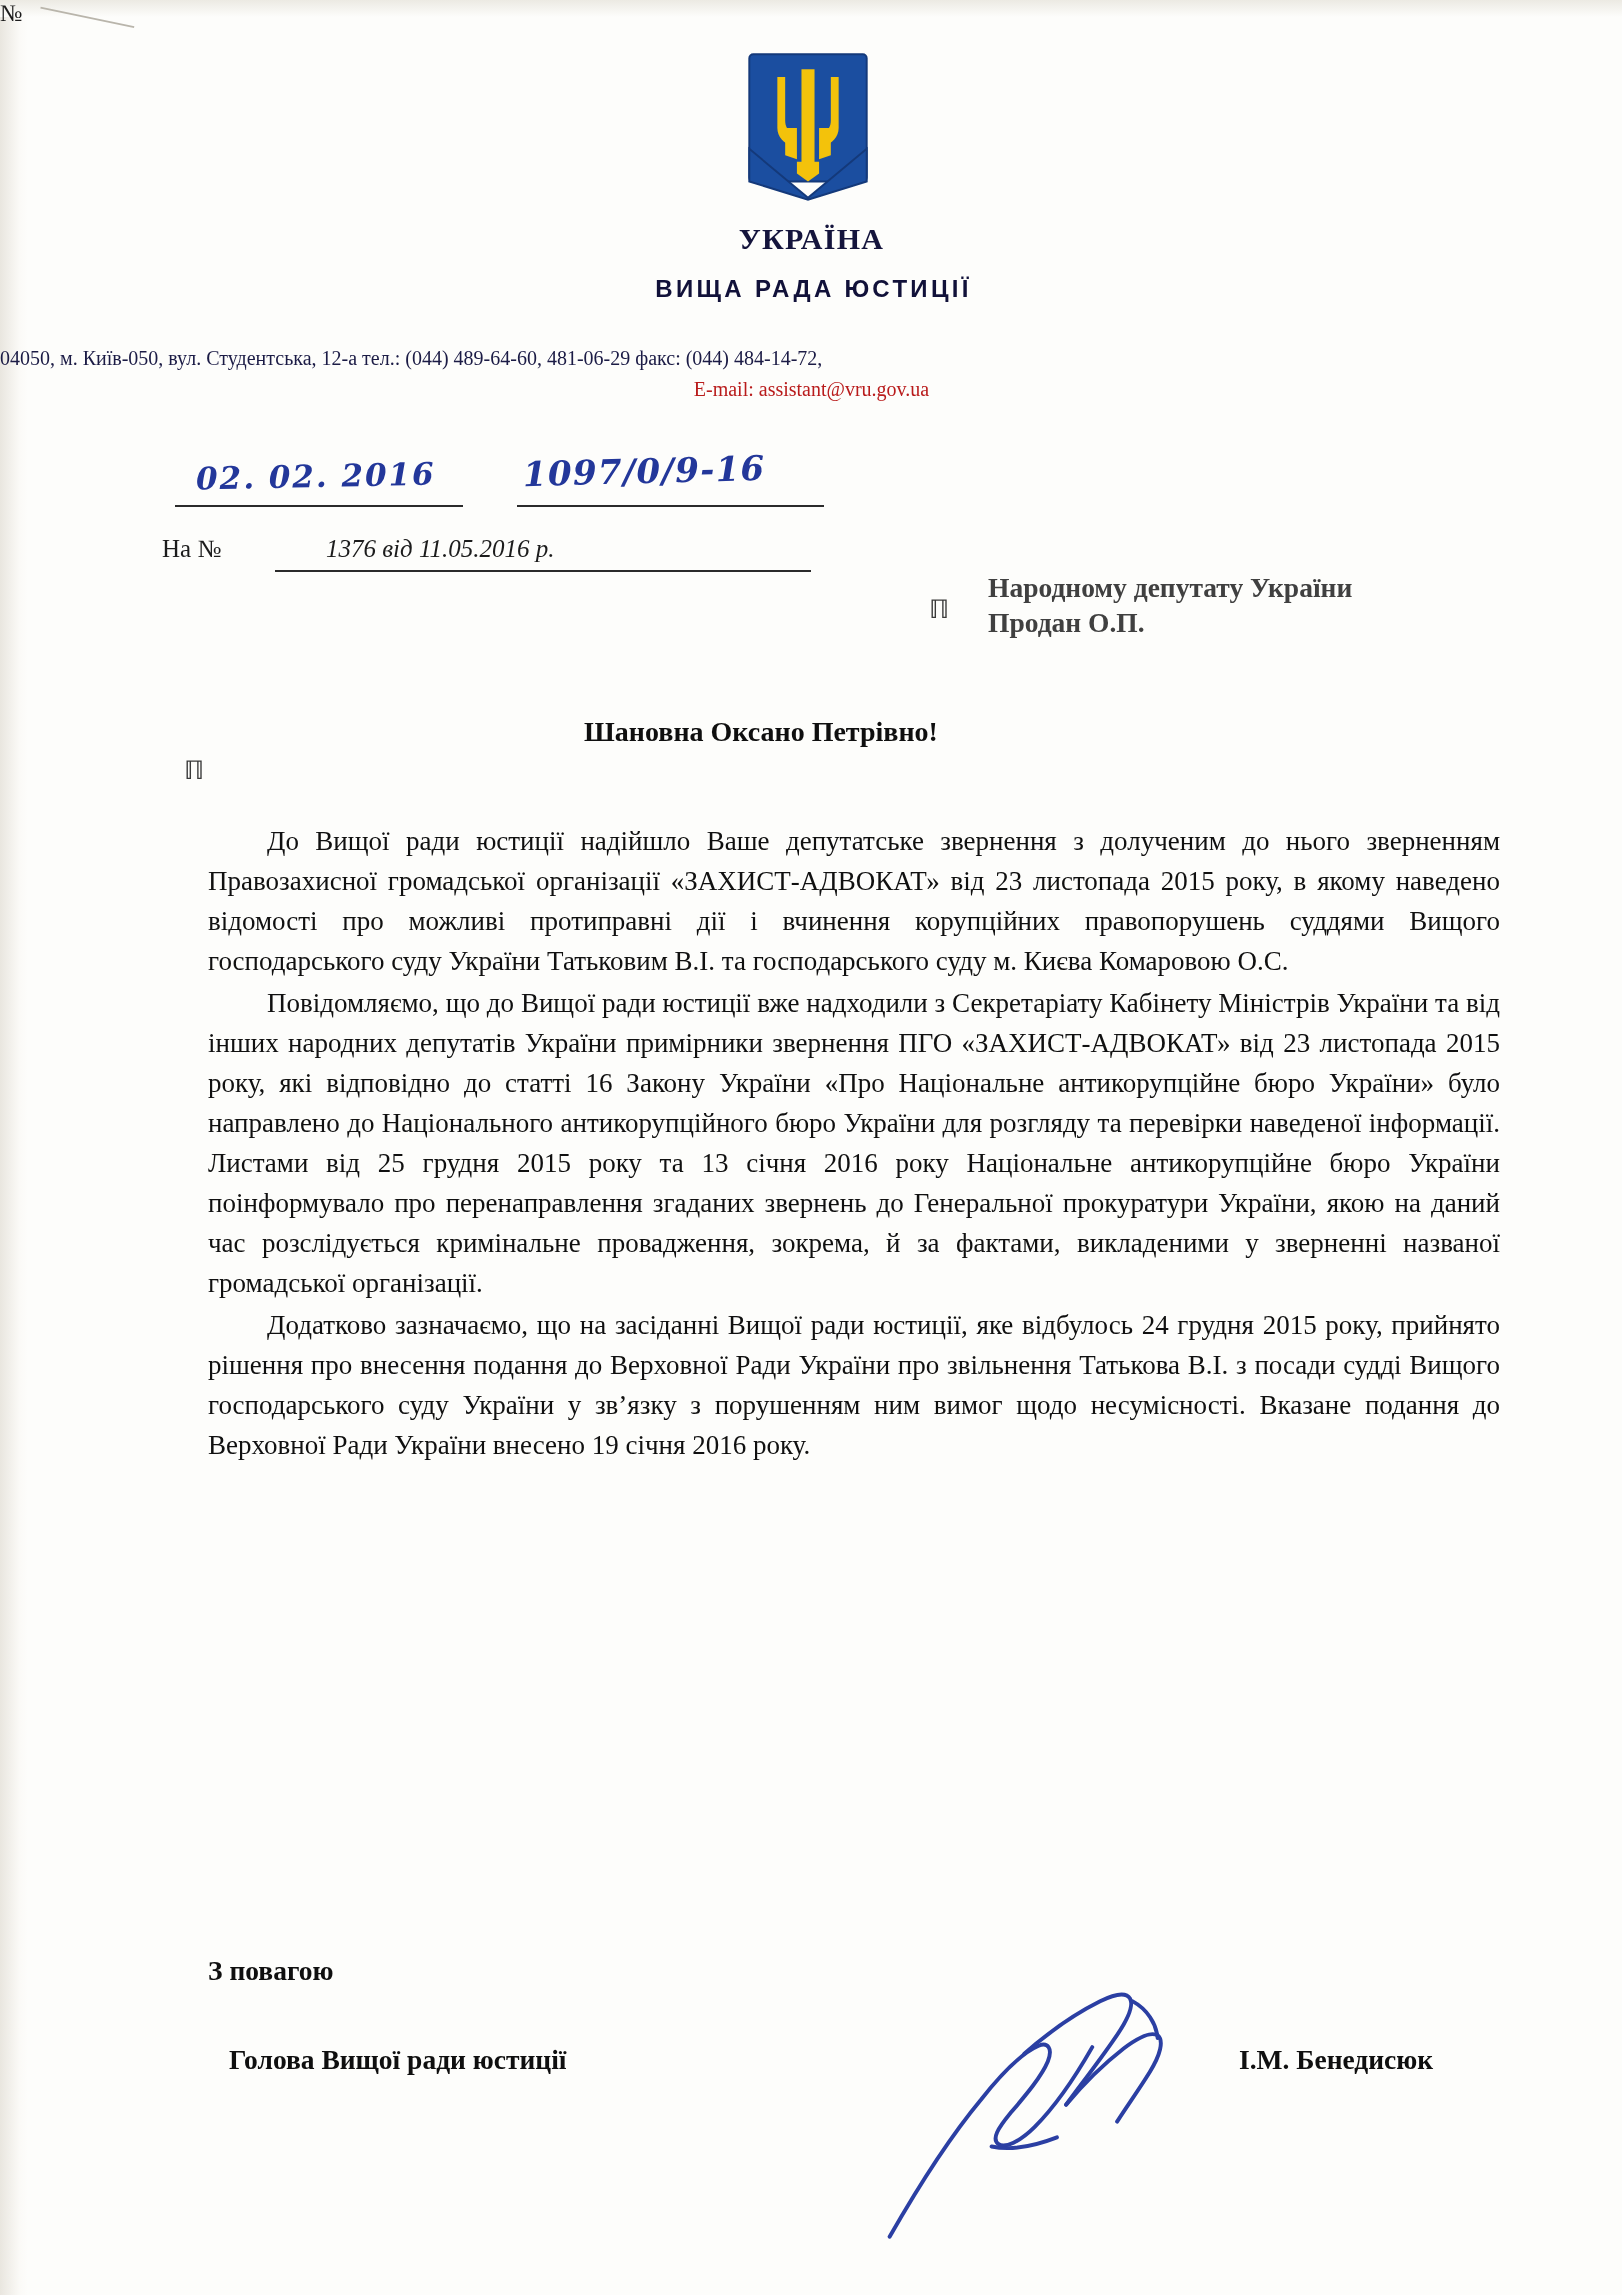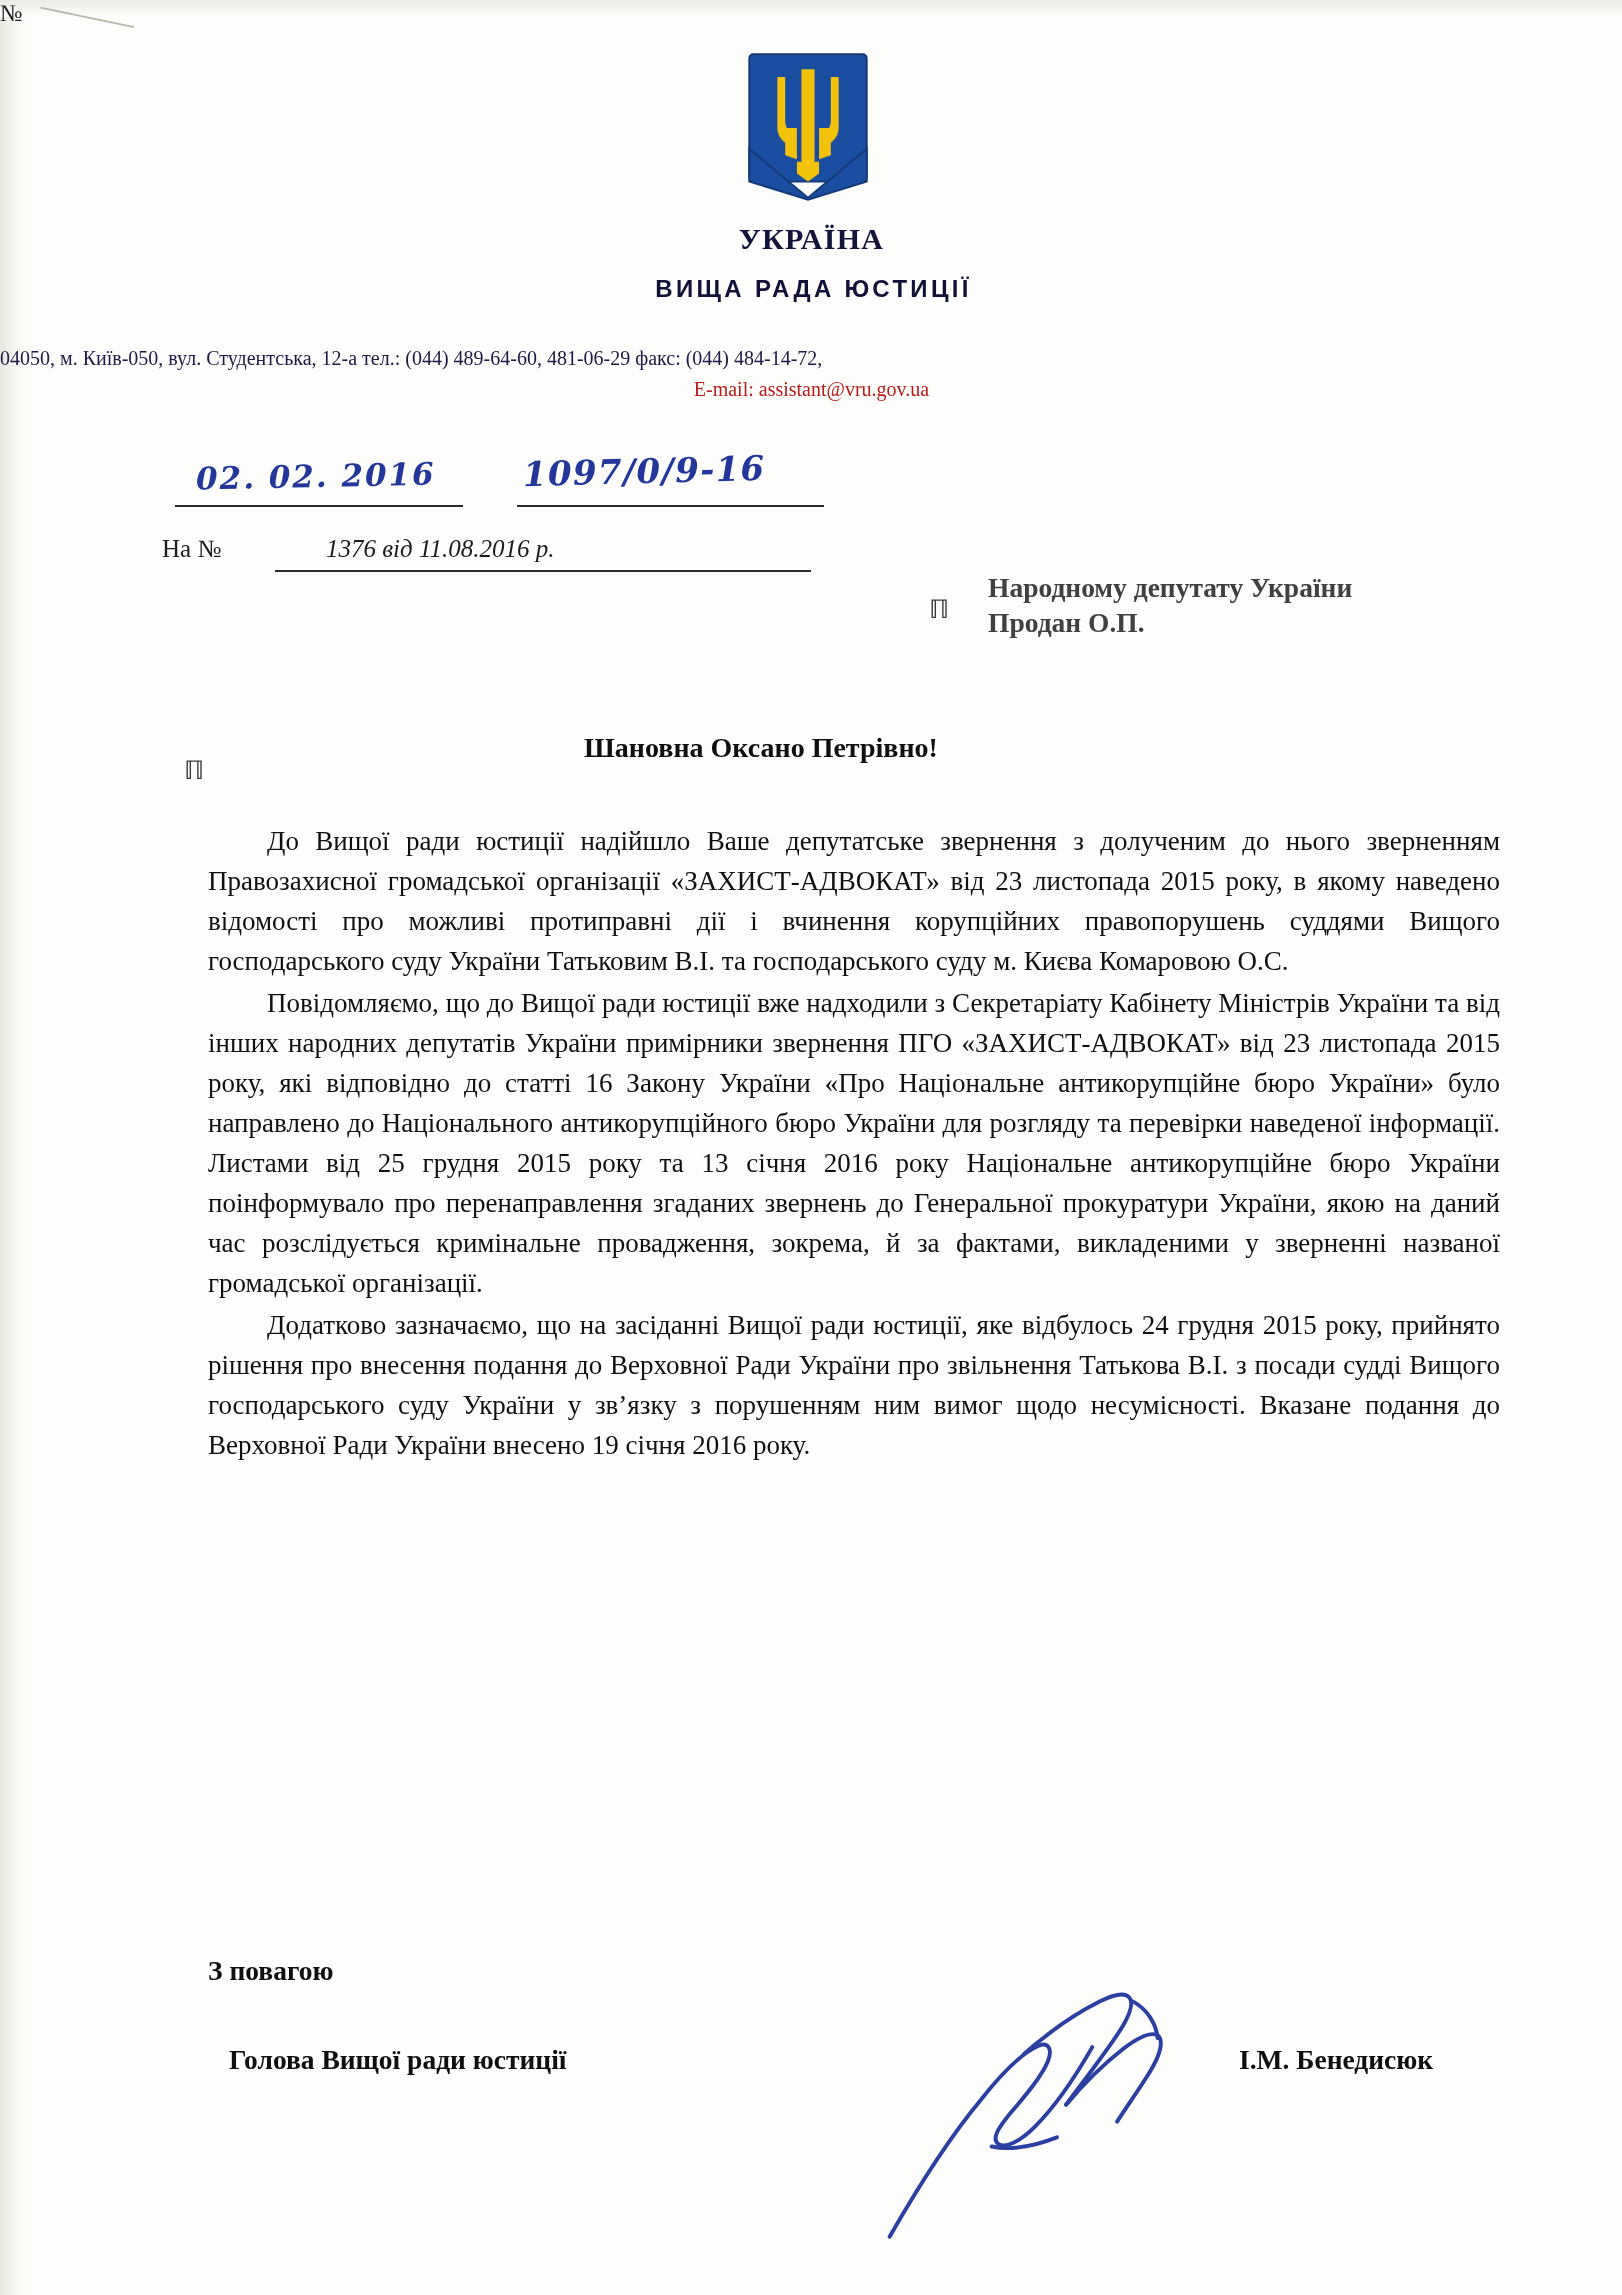--- a/index.html
+++ b/index.html
@@ -185,21 +185,21 @@
     font-size: 27.5px;
     font-weight: bold;
     line-height: 1.28;
     color: #404040;
   }
 
   
   .salutation {
     position: absolute;
     left: 0;
-    top: 732px;
+    top: 716px;
     width: 1522px;
     text-align: center;
     font-size: 28px;
     font-weight: bold;
     color: #0f0f0f;
   }
 
   
   .body-text {
     position: absolute;
@@ -284,21 +284,21 @@
     <div class="addr1">04050, м. Київ-050, вул. Студентська, 12-а тел.: (044) 489-64-60, 481-06-29  факс: (044) 484-14-72,</div>
     <div class="addr2">E-mail: assistant@vru.gov.ua</div>
 
     <div class="hw hw-date">02. 02. 2016</div>
     <div class="hw-numsign">№</div>
     <div class="hw hw-regnum">1097/0/9-16</div>
     <div class="rule1"></div>
     <div class="rule2"></div>
 
     <div class="na-label">На №</div>
-    <div class="na-value">1376 від 11.08.2016 р.</div>
+    <div class="na-value">1376 від 11.05.2016 р.</div>
     <div class="rule3"></div>
 
     <div class="bracket" style="left:929px; top:590px;">ℿ</div>
     <div class="addressee">
       <div>Народному депутату України</div>
       <div>Продан О.П.</div>
     </div>
 
     <div class="bracket" style="left:184px; top:751px;">ℿ</div>
     <div class="salutation">Шановна Оксано Петрівно!</div>

